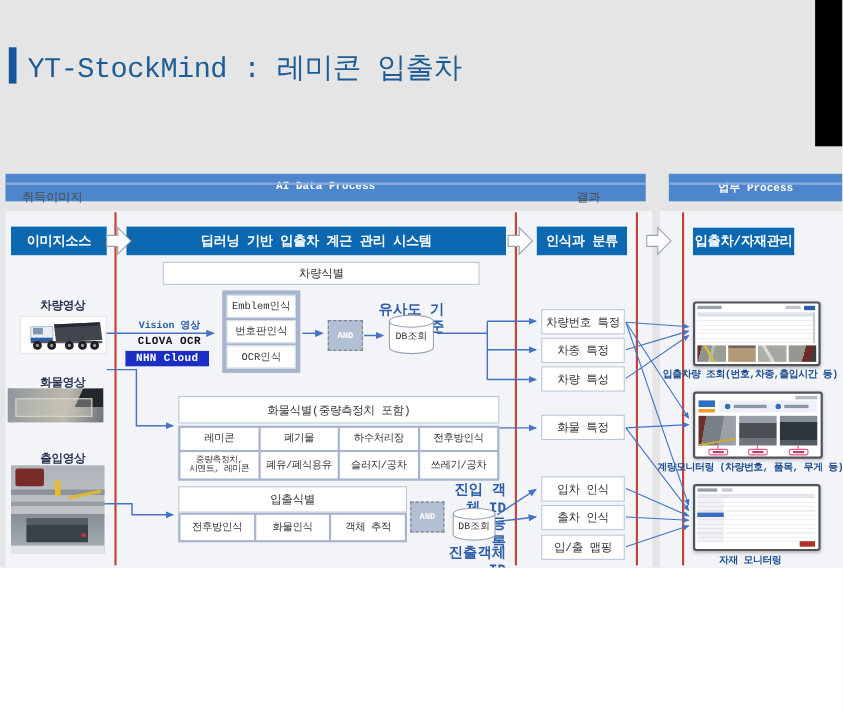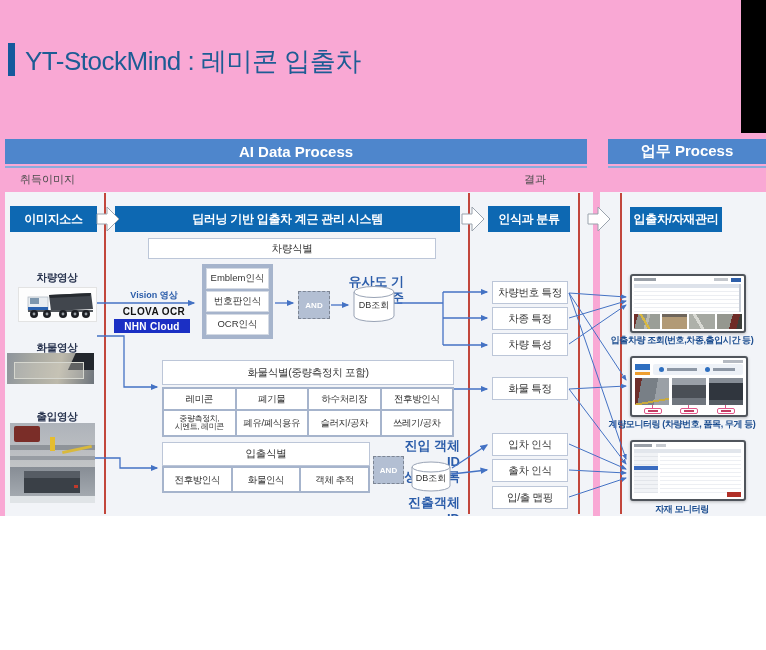--- a/index.html
+++ b/index.html
@@ -1,22 +1,22 @@
 <!DOCTYPE html>
 <html><head>
 <meta charset="utf-8">
 <style>
   html,body{margin:0;padding:0;background:#fff;}
   body{width:766px;height:650px;font-family:"Liberation Sans","DejaVu Sans",sans-serif;}
-  .canvas{position:relative;width:766px;height:516px;background:#f9a8d4;overflow:hidden;}
+  .canvas{position:relative;width:766px;height:516px;background:#e5e5e5;overflow:hidden;font-family:Liberation Mono, monospace;}
   .abs{position:absolute;box-sizing:border-box;}
   .panel{background:#f2f4f8;}
   .black{background:#000;}
   .redline{width:2px;background:#c2463c;}
-  .topbar{background:#4e86cc;color:#fff;font-weight:bold;font-size:15px;display:flex;align-items:center;justify-content:center;}
+  .topbar{background:#4e86cc;color:#fff;font-weight:bold;font-size:10px;display:flex;align-items:center;justify-content:center;margin-top:19px;}
   .topbar-line{background:#8aacdc;height:2px;}
   .stage-label{font-size:11px;color:#4a4a4a;}
   .flowhead{background:#0d68b2;color:#fff;font-weight:bold;font-size:12px;display:flex;align-items:center;justify-content:center;letter-spacing:-0.3px;}
   .wbox{background:#fff;border:1px solid #bcc6d8;display:flex;align-items:center;justify-content:center;font-size:10.5px;color:#333;letter-spacing:-0.3px;}
   .group{background:#a6b4cc;display:flex;flex-direction:column;justify-content:space-between;padding:4px;}
   .method{background:#fff;border:1px solid #d4dae4;height:19px;display:flex;align-items:center;justify-content:center;font-size:9.5px;color:#333;}
   .andbox{background:#b3bfd3;border:1px dashed #7c8594;color:#fff;font-weight:bold;font-size:8px;display:flex;align-items:center;justify-content:center;}
   .bluenote{color:#2c5daa;font-weight:bold;font-size:13px;text-align:right;white-space:pre-line;line-height:1.2;}
   .caption{color:#1d4e90;font-weight:bold;font-size:9px;text-align:center;letter-spacing:-0.4px;}
   .cellgrid{display:grid;gap:2px;background:#a6b4cc;padding:2px;}

